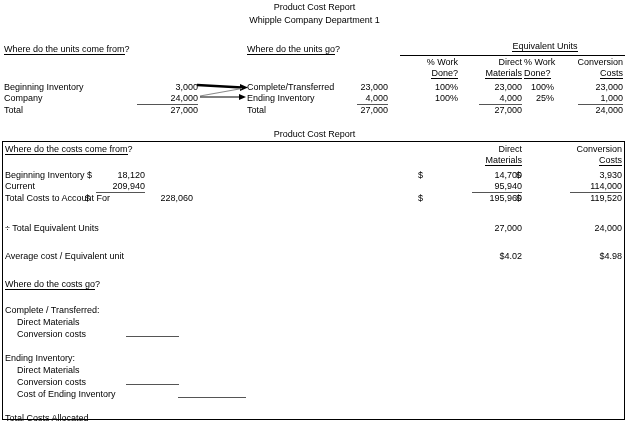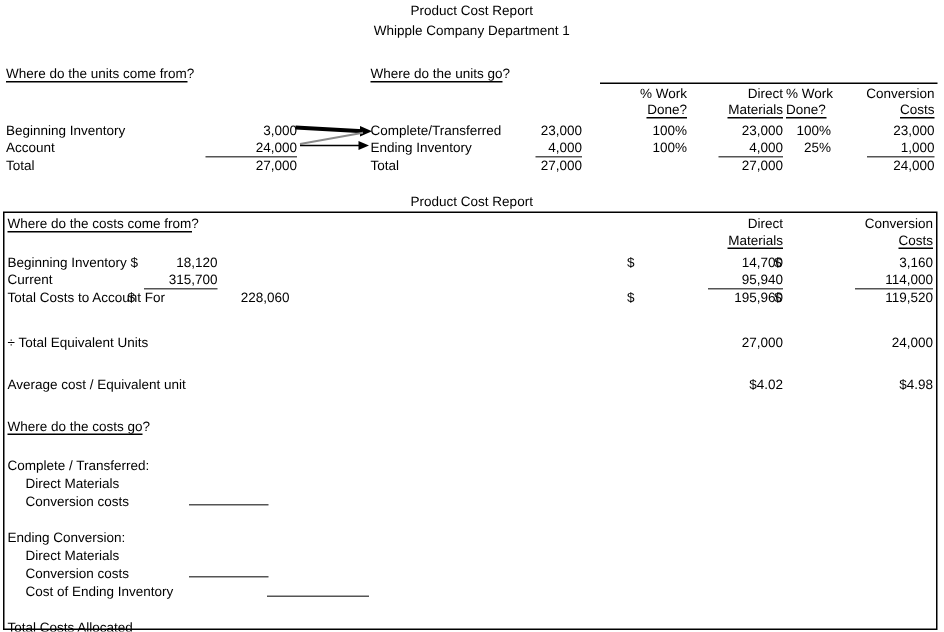--- a/index.html
+++ b/index.html
@@ -37,38 +37,39 @@
 
 <div class="page">
 
   <div class="abs ctr" style="left:0;top:2px;width:629px;">Product Cost Report</div>
   <div class="abs ctr" style="left:0;top:15px;width:629px;">Whipple Company Department 1</div>
 
   <div class="abs" style="left:4px;top:44px;"><span class="u">Where do the units come from</span><span>?</span></div>
 
   <div class="abs" style="left:247px;top:44px;"><span class="u">Where do the units go</span><span>?</span></div>
 
+  <div class="abs ctr" style="left:467px;top:41px;width:156px;"><span class="u">Equivalent Units</span></div>
   <div class="rule-dark" style="left:400px;top:55px;width:225px;"></div>
 
   <div class="abs r" style="left:398px;top:57px;width:60px;">% Work</div>
   <div class="abs r" style="left:398px;top:68px;width:60px;"><span class="u">Done?</span></div>
 
   <div class="abs r" style="left:460px;top:57px;width:62px;">Direct</div>
   <div class="abs r" style="left:460px;top:68px;width:62px;"><span class="u">Materials</span></div>
 
   <div class="abs" style="left:524px;top:57px;">% Work</div>
   <div class="abs" style="left:524px;top:68px;"><span class="u">Done?</span></div>
 
   <div class="abs r" style="left:555px;top:57px;width:68px;">Conversion</div>
   <div class="abs r" style="left:555px;top:68px;width:68px;"><span class="u">Costs</span></div>
 
   <div class="abs" style="left:4px;top:82px;">Beginning Inventory</div>
   <div class="abs r" style="left:120px;top:82px;width:78px;">3,000</div>
 
-  <div class="abs" style="left:4px;top:93px;">Account</div>
+  <div class="abs" style="left:4px;top:93px;">Company</div>
   <div class="abs r" style="left:120px;top:93px;width:78px;">24,000</div>
   <div class="rule" style="left:137px;top:104px;width:61px;"></div>
 
   <div class="abs" style="left:4px;top:105px;">Total</div>
   <div class="abs r" style="left:120px;top:105px;width:78px;">27,000</div>
 
   <div class="abs" style="left:247px;top:82px;">Complete/Transferred</div>
   <div class="abs r" style="left:320px;top:82px;width:68px;">23,000</div>
 
   <div class="abs" style="left:247px;top:93px;">Ending Inventory</div>
@@ -116,24 +117,24 @@
 
   <div class="abs r" style="left:553px;top:144px;width:69px;">Conversion</div>
   <div class="abs r" style="left:553px;top:155px;width:69px;"><span class="u">Costs</span></div>
 
   <div class="abs" style="left:5px;top:170px;">Beginning Inventory</div>
   <div class="abs" style="left:87px;top:170px;">$</div>
   <div class="abs r" style="left:98px;top:170px;width:47px;">18,120</div>
   <div class="abs" style="left:418px;top:170px;">$</div>
   <div class="abs r" style="left:455px;top:170px;width:67px;">14,700</div>
   <div class="abs" style="left:516px;top:170px;">$</div>
-  <div class="abs r" style="left:553px;top:170px;width:69px;">3,160</div>
+  <div class="abs r" style="left:553px;top:170px;width:69px;">3,930</div>
 
   <div class="abs" style="left:5px;top:181px;">Current</div>
-  <div class="abs r" style="left:98px;top:181px;width:47px;">315,700</div>
+  <div class="abs r" style="left:98px;top:181px;width:47px;">209,940</div>
   <div class="abs r" style="left:455px;top:181px;width:67px;">95,940</div>
   <div class="abs r" style="left:553px;top:181px;width:69px;">114,000</div>
 
   <div class="rule" style="left:96px;top:192px;width:49px;"></div>
   <div class="rule" style="left:472px;top:192px;width:50px;"></div>
   <div class="rule" style="left:570px;top:192px;width:52px;"></div>
 
   <div class="abs" style="left:5px;top:193px;">Total Costs to Account For</div>
   <div class="abs" style="left:85px;top:193px;">$</div>
   <div class="abs r" style="left:98px;top:193px;width:47px;padding-left:48px;">228,060</div>
@@ -150,21 +151,21 @@
   <div class="abs r" style="left:455px;top:251px;width:67px;">$4.02</div>
   <div class="abs r" style="left:553px;top:251px;width:69px;">$4.98</div>
 
   <div class="abs" style="left:5px;top:279px;"><span class="u">Where do the costs go</span><span>?</span></div>
 
   <div class="abs" style="left:5px;top:305px;">Complete / Transferred:</div>
   <div class="abs" style="left:17px;top:317px;">Direct Materials</div>
   <div class="abs" style="left:17px;top:329px;">Conversion costs</div>
   <div class="blankline" style="left:126px;top:336px;width:53px;"></div>
 
-  <div class="abs" style="left:5px;top:353px;">Ending Conversion:</div>
+  <div class="abs" style="left:5px;top:353px;">Ending Inventory:</div>
   <div class="abs" style="left:17px;top:365px;">Direct Materials</div>
   <div class="abs" style="left:17px;top:377px;">Conversion costs</div>
   <div class="blankline" style="left:126px;top:384px;width:53px;"></div>
   <div class="abs" style="left:17px;top:389px;">Cost of Ending Inventory</div>
   <div class="blankline" style="left:178px;top:397px;width:68px;"></div>
   <div class="abs" style="left:5px;top:401px;margin-top:12px;">Total Costs Allocated</div>
 
 </div>
 
 </body></html>

